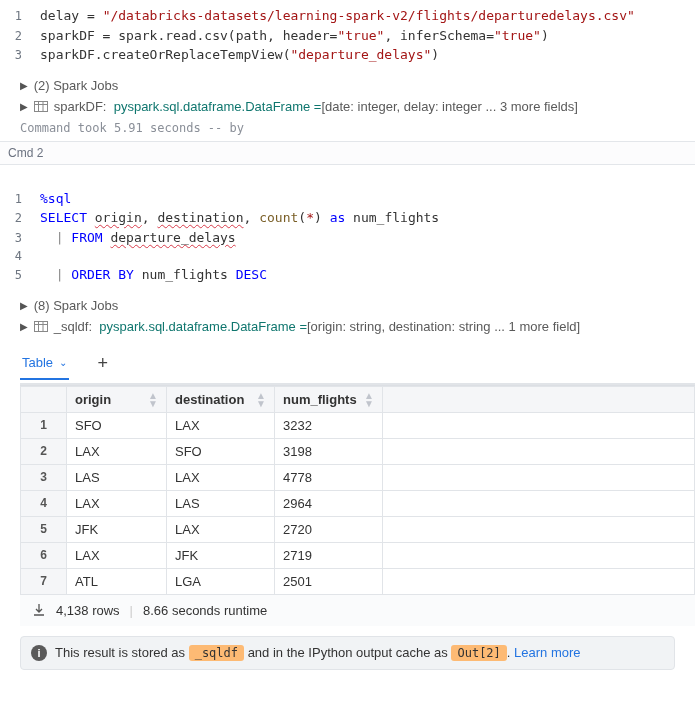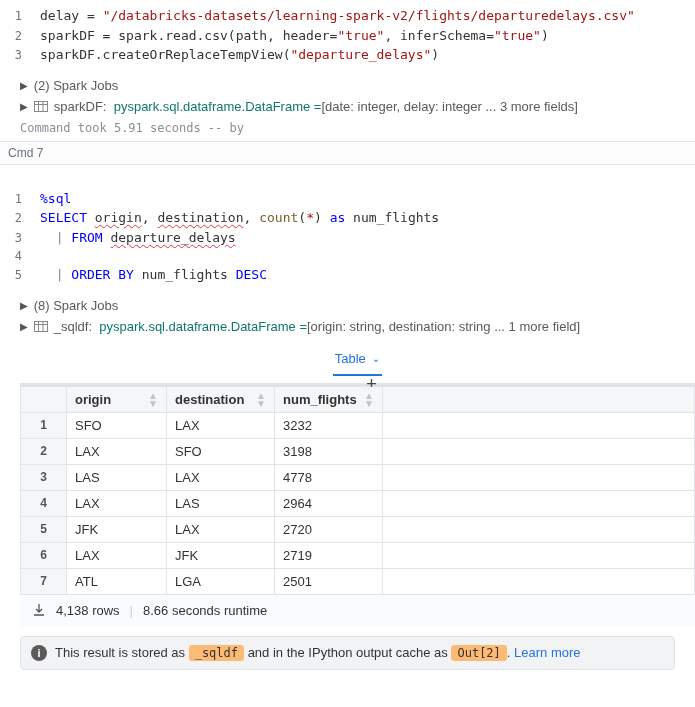--- a/index.html
+++ b/index.html
@@ -21,21 +21,21 @@
   .meta-row .tri { margin-right: 6px; font-size: 10px; color: #555; }
   .meta-row .df-icon { margin-right: 6px; color: #888; display:inline-flex; }
   .meta-type { color: #0f766e; }
 
   .timing { padding: 4px 20px 6px 20px; font-family: Menlo, Consolas, monospace; font-size: 12px; color: #8a8f98; }
 
   .cmd-bar { border-top: 1px solid #e3e6ea; border-bottom: 1px solid #e3e6ea; padding: 4px 8px; font-size: 12px; color: #6b7280; background: #fcfcfd; }
 
   .cell2 { padding-top: 18px; }
 
-  .tabs-row { display: flex; align-items: center; border-bottom: 2px solid #e1e4e8; margin: 14px 0 0 20px; height: 34px; position: relative; flex-direction: column; }
+  .tabs-row { display: flex; align-items: center; border-bottom: 2px solid #e1e4e8; margin: 14px 0 0 20px; height: 34px; position: relative; }
   .tab-active { color: #2374e1; font-weight: 500; font-size: 13px; display:flex; align-items:center; gap:6px; padding: 0 2px 8px 2px; border-bottom: 2px solid #2374e1; margin-bottom: -2px; cursor:pointer; }
   .chevron { font-size: 10px; }
   .add-tab { margin-left: 28px; font-size: 18px; color: #444; padding-bottom: 6px; cursor:pointer; }
 
   .results-wrap { margin-left: 20px; border-top: 1px solid #dcdfe4; }
   table.results { border-collapse: collapse; width: 100%; table-layout: fixed; font-size: 13px; }
   table.results th, table.results td { border: 1px solid #e1e4e8; padding: 5px 8px; text-align: left; overflow: hidden; text-overflow: ellipsis; white-space: nowrap; }
   table.results th { background: #f5f6f8; font-weight: 600; color: #333; position: relative; }
   table.results th .sort { position: absolute; right: 8px; color: #c0c4cc; font-size: 10px; line-height: 8px; }
   table.results .rownum { background: #f5f6f8; text-align: center; font-weight: 600; width: 40px; color:#555; font-size:12px; }
@@ -86,21 +86,21 @@
       </svg>
   </span>
   <span>sparkDF:</span>
   <span>&nbsp;&nbsp;</span>
   <span class="meta-type">pyspark.sql.dataframe.DataFrame = </span>
   <span>[date: integer, delay: integer ... 3 more fields]</span>
 </div>
 
 <div class="timing">Command took 5.91 seconds -- by </div>
 
-<div class="cmd-bar">Cmd 7</div>
+<div class="cmd-bar">Cmd 2</div>
 
 <div class="cell2">
   <div class="code-block">
     <div class="code-line">
       <span class="line-num">1</span>
       <span class="code-content"><span class="tok-magic">%sql</span></span>
     </div>
     <div class="code-line">
       <span class="line-num">2</span>
       <span class="code-content"><span class="tok-sqlkw">SELECT</span> <span class="squiggle">origin</span><span>, </span><span class="squiggle">destination</span><span>, </span><span class="tok-sqlfn">count</span><span>(</span><span class="tok-star">*</span><span>) </span><span class="tok-sqlkw">as</span><span> num_flights</span></span>

